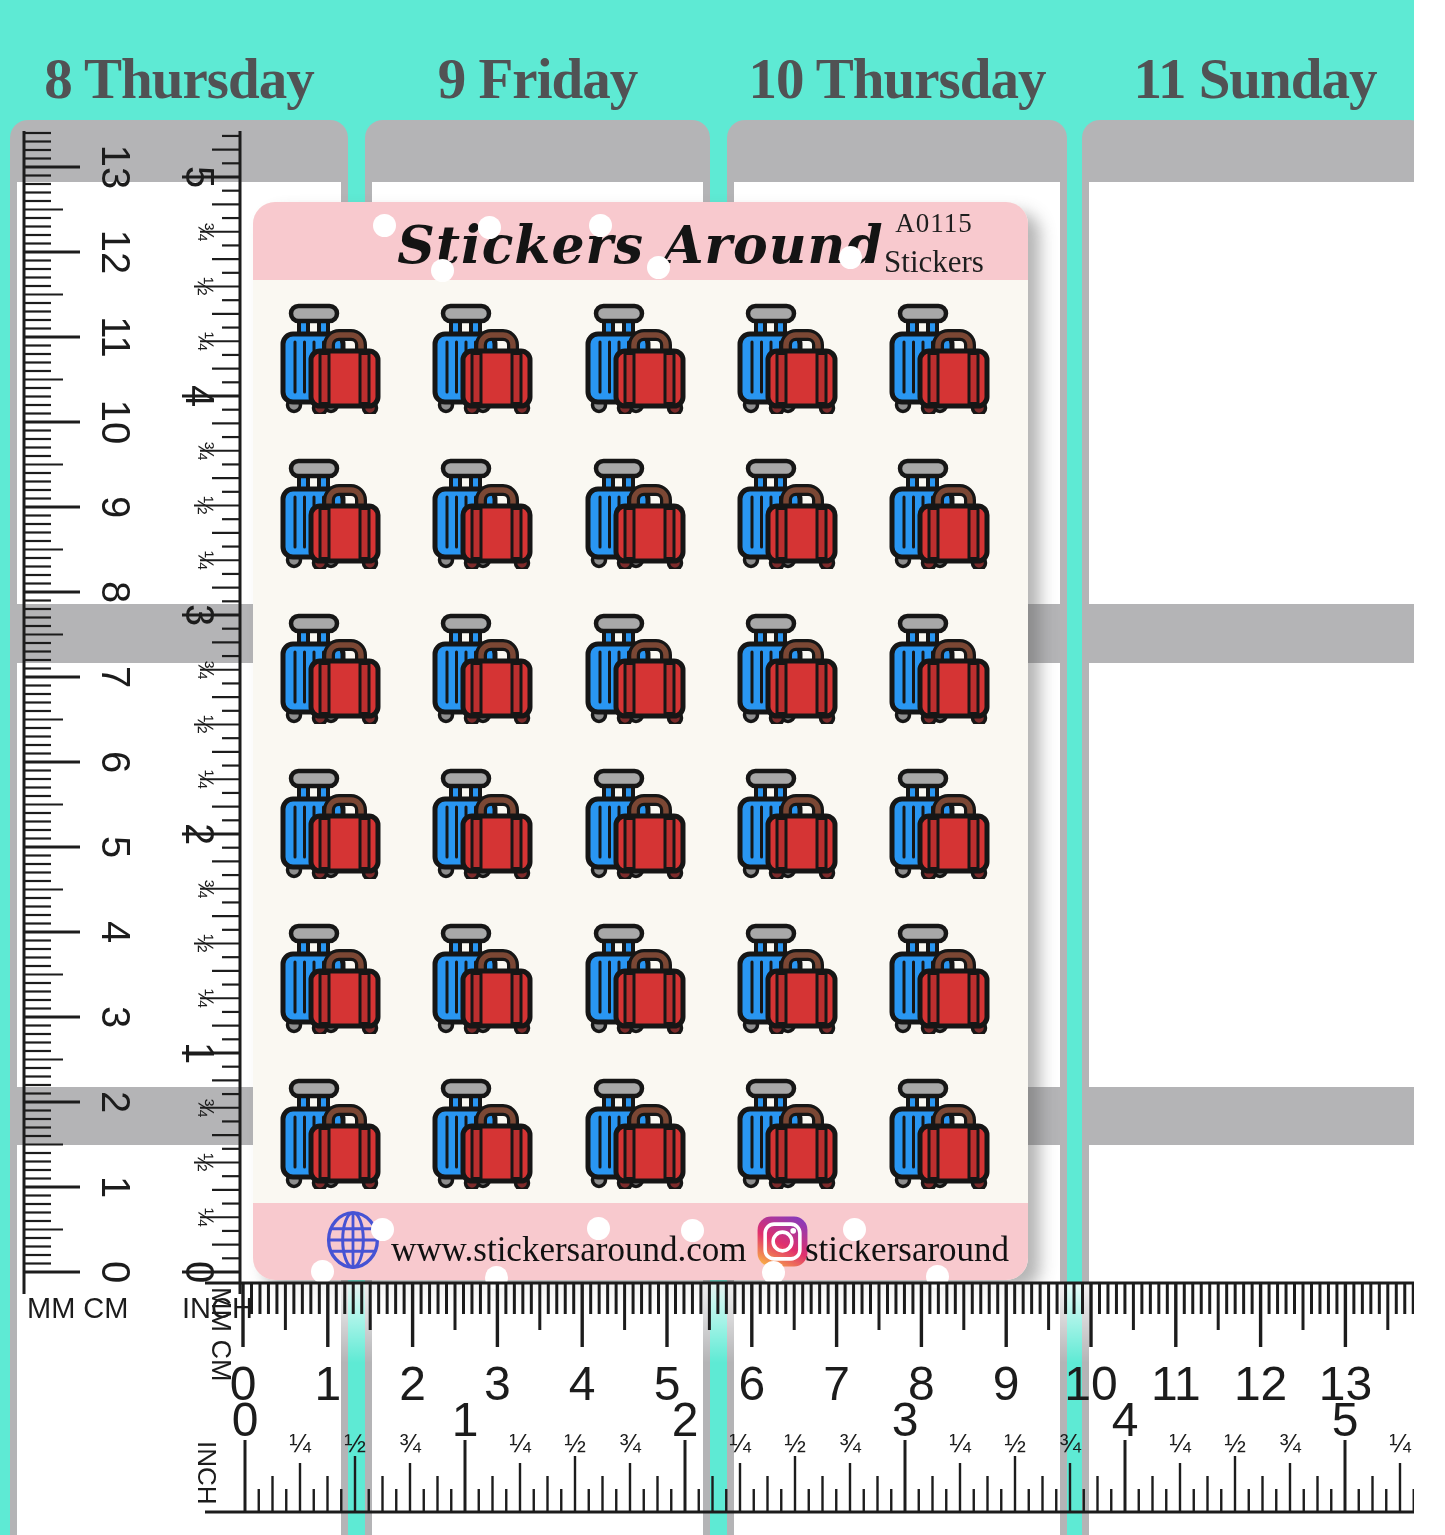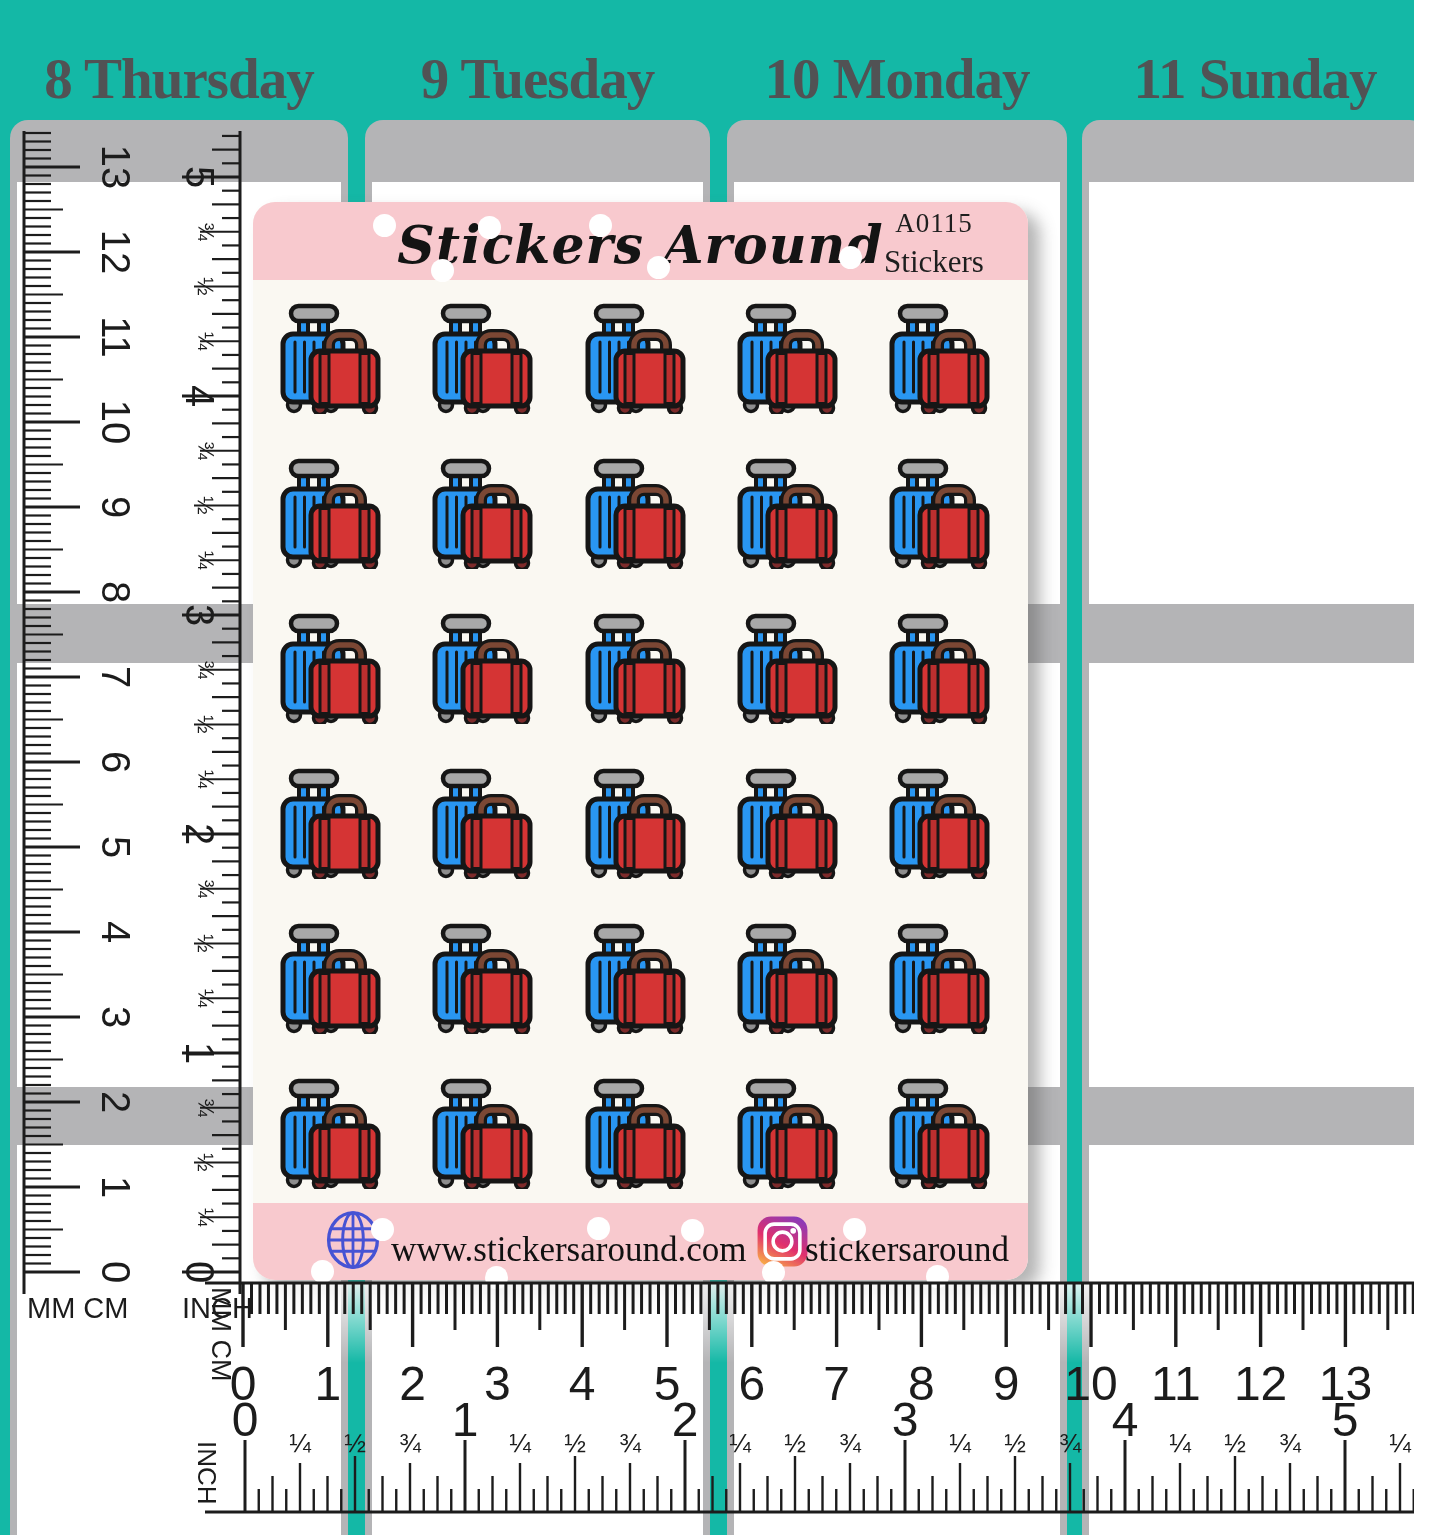--- a/index.html
+++ b/index.html
@@ -1,16 +1,16 @@
 <!DOCTYPE html>
 <html><head>
 <meta charset="utf-8">
 <style>
   html,body{margin:0;padding:0;background:#ffffff;}
-  #stage{position:relative;width:1414px;height:1535px;background:#14b8a6;overflow:hidden;
+  #stage{position:relative;width:1414px;height:1535px;background:#5eead4;overflow:hidden;
          font-family:"Liberation Sans",sans-serif;}
   
   .day-label{position:absolute;top:46px;height:70px;text-align:center;
              font-family:"Liberation Serif",serif;font-weight:bold;font-size:57px;
              color:#515254;letter-spacing:-1px;}
   .col-bar{position:absolute;top:120px;height:62px;background:#b4b4b6;border-radius:18px 18px 0 0;}
   .col-body{position:absolute;top:182px;height:1353px;background:#ffffff;
             border-left:7px solid #b4b4b6;border-right:7px solid #b4b4b6;box-sizing:border-box;}
   .col-band{position:absolute;background:#b4b4b6;}
   
@@ -71,22 +71,22 @@
 
         <rect x="37" y="49" width="67" height="55" rx="9" fill="#d53434" stroke="#161616" stroke-width="5"></rect>
         <rect x="46" y="51.5" width="9" height="50" fill="#bb2f2f" stroke="#161616" stroke-width="3"></rect>
         <rect x="86" y="51.5" width="9" height="50" fill="#bb2f2f" stroke="#161616" stroke-width="3"></rect>
       </symbol>
     </defs>
   </svg>
 
   <div id="day-header-row">
       <div class="day-label" style="left: -10px; width: 378px;">8 Thursday</div>
-      <div class="day-label" style="left: 345px; width: 385px;">9 Tuesday</div>
-      <div class="day-label" style="left: 707px; width: 380px;">10 Monday</div>
+      <div class="day-label" style="left: 345px; width: 385px;">9 Friday</div>
+      <div class="day-label" style="left: 707px; width: 380px;">10 Thursday</div>
       <div class="day-label" style="left: 1062px; width: 386px;">11 Sunday</div>
     </div>
   <div id="planner">
       <div class="col-bar" style="left: 10px; width: 338px; background: rgb(180, 180, 182);"></div>
       <div class="col-body" style="left: 10px; width: 338px; border-color: rgb(180, 180, 182);"></div>
       <div class="col-band" style="left: 10px; width: 338px; top: 604px; height: 59px; background: rgb(180, 180, 182);"></div>
       <div class="col-band" style="left: 10px; width: 338px; top: 1087px; height: 58px; background: rgb(180, 180, 182);"></div>
       <div class="col-bar" style="left: 365px; width: 345px; background: rgb(180, 180, 182);"></div>
       <div class="col-body" style="left: 365px; width: 345px; border-color: rgb(180, 180, 182);"></div>
       <div class="col-band" style="left: 365px; width: 345px; top: 604px; height: 59px; background: rgb(180, 180, 182);"></div>

